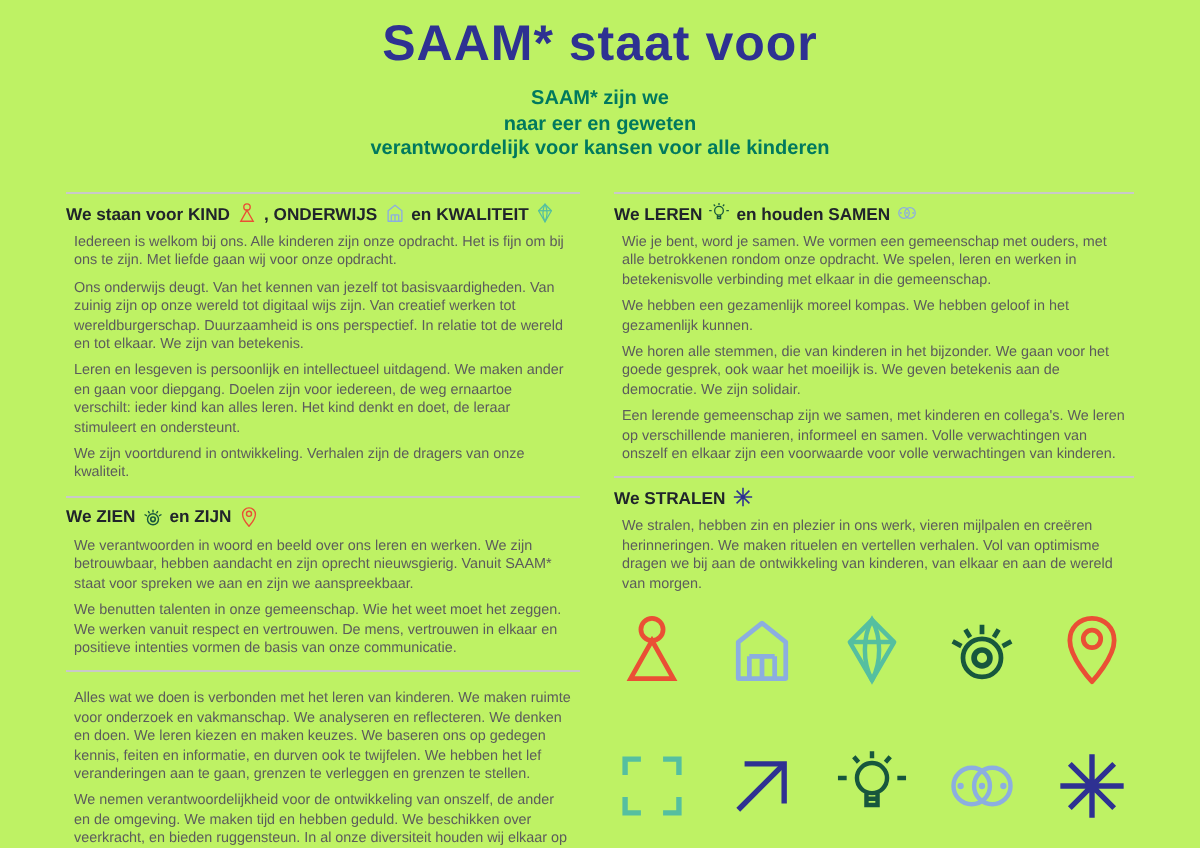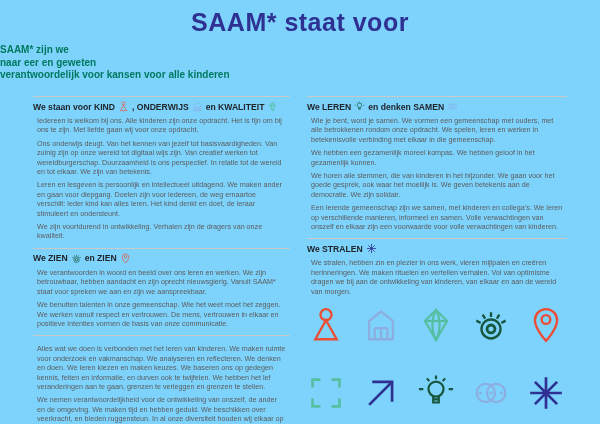--- a/index.html
+++ b/index.html
@@ -1,26 +1,26 @@
 <!DOCTYPE html>
 <html><head>
 <meta charset="utf-8">
 <style>
   html,body{margin:0;padding:0;background:#e8e8e8;}
   .page{
-    position:relative;width:600px;height:424px;background:#7dd3fc;
+    position:relative;width:600px;height:424px;background:#bef264;
     font-family:"Liberation Sans",sans-serif;overflow:hidden;
     box-shadow:0 0 4px rgba(0,0,0,.25);
   }
   .title{
     position:absolute;top:8px;left:0;width:100%;text-align:center;
     font-size:25px;font-weight:800;color:#2e3192;letter-spacing:.5px;
   }
   .subtitle{
-    position:absolute;top:44px;left:0;width:100%;text-align:left;
+    position:absolute;top:44px;left:0;width:100%;text-align:center;
     font-size:10px;font-weight:700;color:#00795e;line-height:12.5px;
   }
   .col{position:absolute;top:96px;}
   .col-left{left:33px;width:257px;}
   .col-right{left:307px;width:260px;}
   .section{border-top:1px solid #c9c9c9;padding-top:4px;margin-bottom:7px;}
   .sec-header{
     font-size:8.6px;font-weight:700;color:#20242b;margin-bottom:2.5px;
     display:flex;align-items:center;flex-wrap:wrap;
   }
@@ -132,21 +132,21 @@
     </div>
 
     <div class="section">
       <div class="sec-header">
         <span class="hpart">We ZIEN</span>
         <span class="hicon ic-green">
             <svg>
               <use href="#sym-eye"></use>
             </svg>
           </span>
-        <span class="hpart">en ZIEN</span>
+        <span class="hpart">en ZIJN</span>
         <span class="hicon ic-red">
             <svg>
               <use href="#sym-pin"></use>
             </svg>
           </span>
       </div>
       <div class="sec-body">
           <p>We verantwoorden in woord en beeld over ons leren en werken. We zijn betrouwbaar, hebben aandacht en zijn oprecht nieuwsgierig. Vanuit SAAM* staat voor spreken we aan en zijn we aanspreekbaar.</p>
           <p>We benutten talenten in onze gemeenschap. Wie het weet moet het zeggen. We werken vanuit respect en vertrouwen. De mens, vertrouwen in elkaar en positieve intenties vormen de basis van onze communicatie.</p>
         </div>
@@ -164,21 +164,21 @@
   <div class="col col-right">
 
     <div class="section">
       <div class="sec-header">
         <span class="hpart">We LEREN</span>
         <span class="hicon ic-green">
             <svg>
               <use href="#sym-bulb"></use>
             </svg>
           </span>
-        <span class="hpart">en denken SAMEN</span>
+        <span class="hpart">en houden SAMEN</span>
         <span class="hicon ic-blue">
             <svg>
               <use href="#sym-venn"></use>
             </svg>
           </span>
       </div>
       <div class="sec-body">
           <p>Wie je bent, word je samen. We vormen een gemeenschap met ouders, met alle betrokkenen rondom onze opdracht. We spelen, leren en werken in betekenisvolle verbinding met elkaar in die gemeenschap.</p>
           <p>We hebben een gezamenlijk moreel kompas. We hebben geloof in het gezamenlijk kunnen.</p>
           <p>We horen alle stemmen, die van kinderen in het bijzonder. We gaan voor het goede gesprek, ook waar het moeilijk is. We geven betekenis aan de democratie. We zijn solidair.</p>

